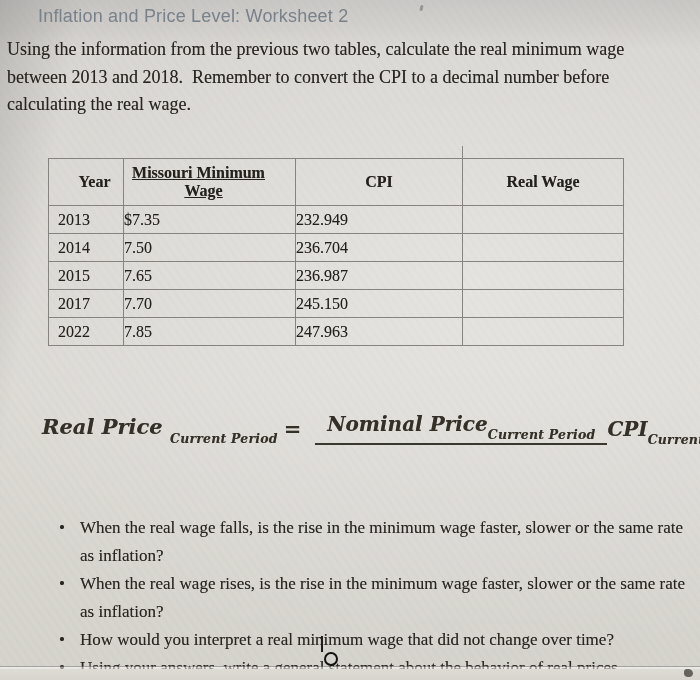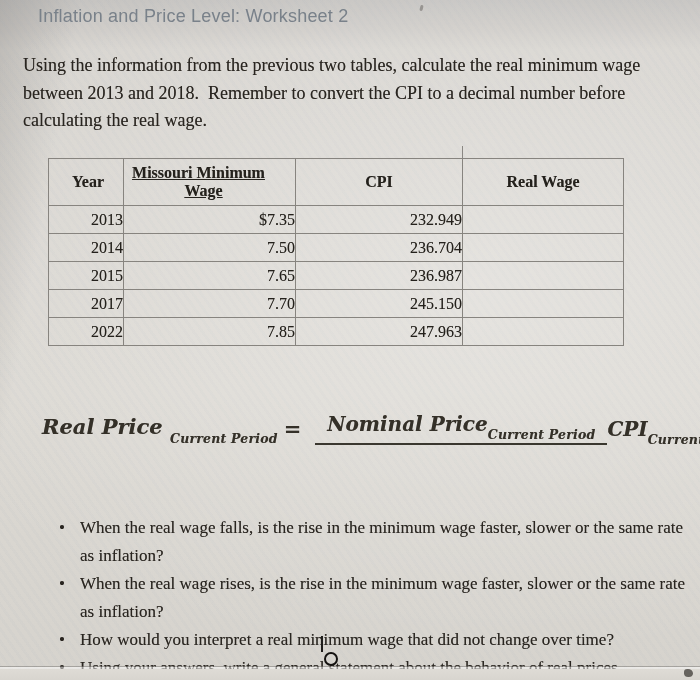--- a/index.html
+++ b/index.html
@@ -14,33 +14,33 @@
       linear-gradient(180deg, #c6c4c1 0px, #cecbc7 26px, #d8d5d0 50px, #dcd9d3 58%, #d6d3cd 100%);
   }
   .title{
     position:absolute;left:38px;top:6px;
     font-family:"Liberation Sans","DejaVu Sans",sans-serif;
     font-size:18px;letter-spacing:.2px;color:var(--title_text,#79818a);
   }
   .speck-top{position:absolute;left:420px;top:5px;width:3px;height:6px;background:#6d6a66;
     border-radius:2px;transform:rotate(14deg);opacity:.55;}
   .intro{
-    position:absolute;left:7px;top:36px;width:668px;margin:16px;
+    position:absolute;left:7px;top:36px;width:668px;margin:0;
     font-size:18px;line-height:27.5px;white-space:pre-wrap;
     text-shadow:0 0 .5px rgba(43,38,32,.45);
   }
   table.wage-table{
     position:absolute;left:48px;top:158px;width:575px;
     border-collapse:collapse;table-layout:fixed;
     font-size:16px;color:#24211c;text-shadow:0 0 .5px rgba(43,38,32,.4);
   }
   .wage-table th,.wage-table td{border:1px solid var(--table_border,#87847f);padding:0;}
   .wage-table thead th{height:46px;font-weight:bold;font-size:16px;vertical-align:middle;}
-  .wage-table tbody td{height:27px;text-align:right;vertical-align:middle;}
-  th.c-year{text-align:left;padding-left:23px;}
+  .wage-table tbody td{height:27px;text-align:left;vertical-align:middle;}
+  th.c-year{text-align:center;padding-left:17px;}
   td.t-year{text-align:left;padding-left:9px;}
   th.c-wage{overflow:hidden;text-decoration:underline;}
   .c-wage .l1{display:block;white-space:nowrap;text-align:center;transform:translateX(-11px);}
   .c-wage .l2{display:block;text-align:center;transform:translateX(-6px);}
   .stray-line{position:absolute;left:462px;top:146px;width:1px;height:13px;background:#8a8783;}
   .formula{
     position:absolute;left:42px;top:412px;width:606px;display:flex;align-items:center;justify-content:flex-start;
     font-family:"DejaVu Serif","Liberation Serif",serif;font-style:italic;font-weight:bold;
     color:#343028;text-shadow:0 0 .5px rgba(40,36,30,.4);text-align:right;
   }

